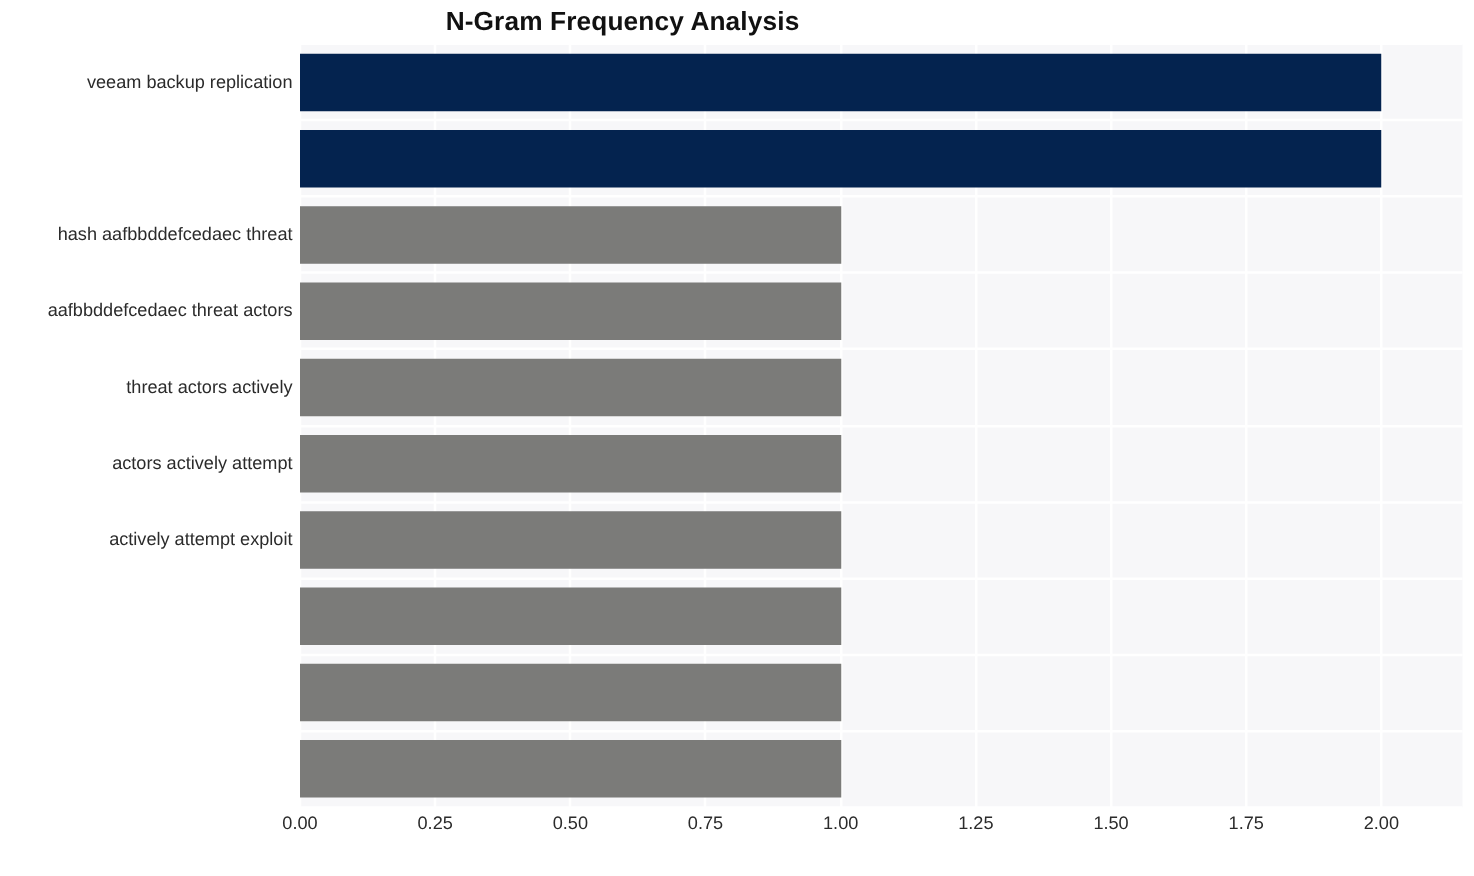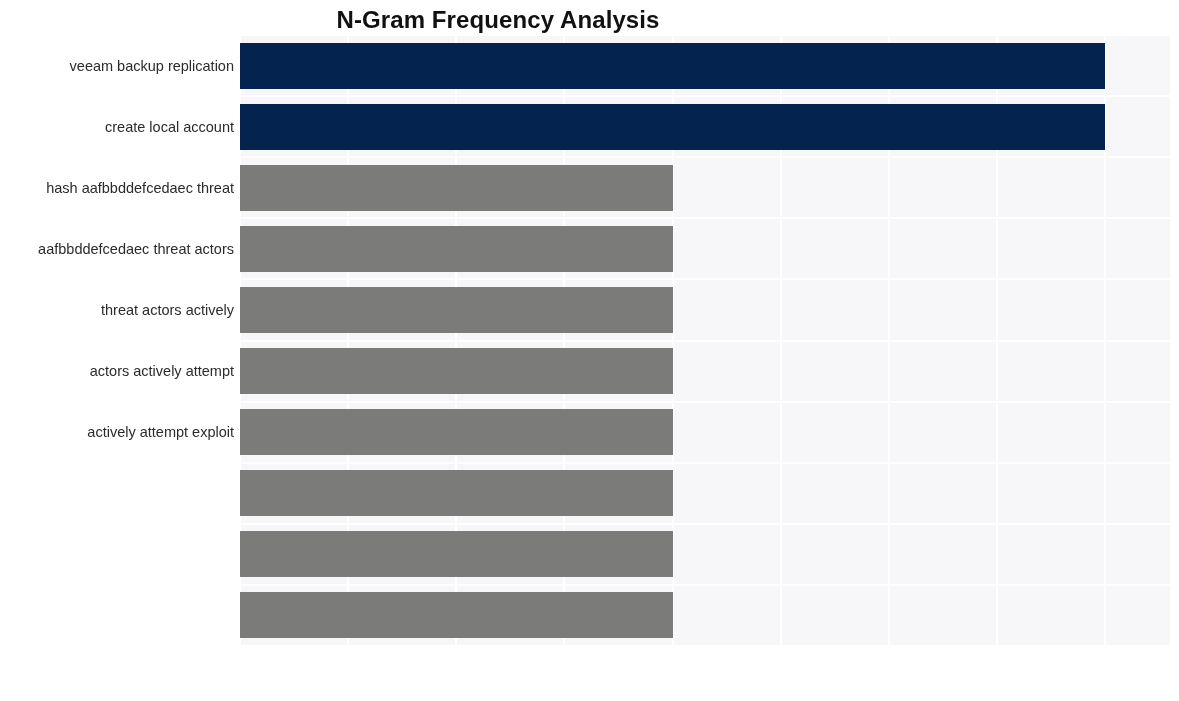--- a/index.html
+++ b/index.html
@@ -21,21 +21,21 @@
     inset: 0;
   }
 
   
   #chart-title {
     position: absolute;
     left: 0;
     top: 6px;
     width: 996px;
     text-align: center;
-    font-size: 24px;
+    font-size: 21px;
     font-weight: bold;
     color: #111111;
     letter-spacing: 0.1px;
   }
 
   
   #plot-area {
     position: absolute;
     left: 240px;
     top: 35px;
@@ -168,24 +168,34 @@
         <div class="bar" title="actors actively attempt: 1" style="width: 432.558px; height: 46px; top: 313.05px; background: rgb(123, 123, 121);"></div>
         <div class="bar" title="actively attempt exploit: 1" style="width: 432.558px; height: 46px; top: 374.15px; background: rgb(123, 123, 121);"></div>
         <div class="bar" title="attempt exploit patch: 1" style="width: 432.558px; height: 46px; top: 435.25px; background: rgb(123, 123, 121);"></div>
         <div class="bar" title="exploit patch security: 1" style="width: 432.558px; height: 46px; top: 496.35px; background: rgb(123, 123, 121);"></div>
         <div class="bar" title="patch security flaw: 1" style="width: 432.558px; height: 46px; top: 557.45px; background: rgb(123, 123, 121);"></div>
       </div>
   </div>
 
   <div id="y-axis-labels">
       <div class="y-tick-label" style="top: 23.55px;">veeam backup replication</div>
-      <div class="y-tick-label" style="top: 84.65px;">create local account</div>
       <div class="y-tick-label" style="top: 145.75px;">hash aafbbddefcedaec threat</div>
       <div class="y-tick-label" style="top: 206.85px;">aafbbddefcedaec threat actors</div>
       <div class="y-tick-label" style="top: 267.95px;">threat actors actively</div>
       <div class="y-tick-label" style="top: 329.05px;">actors actively attempt</div>
       <div class="y-tick-label" style="top: 390.15px; padding-left: 40px;">actively attempt exploit</div>
     </div>
 
+  <div id="x-axis-labels">
+      <div class="x-tick-label" style="left: 0px;">0.00</div>
+      <div class="x-tick-label" style="left: 108.14px;">0.25</div>
+      <div class="x-tick-label" style="left: 216.279px;">0.50</div>
+      <div class="x-tick-label" style="left: 324.419px;">0.75</div>
+      <div class="x-tick-label" style="left: 432.558px;">1.00</div>
+      <div class="x-tick-label" style="left: 540.698px;">1.25</div>
+      <div class="x-tick-label" style="left: 648.837px;">1.50</div>
+      <div class="x-tick-label" style="left: 756.977px;">1.75</div>
+      <div class="x-tick-label" style="left: 865.116px;">2.00</div>
+    </div>
 
   <div id="x-axis-title">Frequency</div>
 
 </div>
 
 </body></html>

